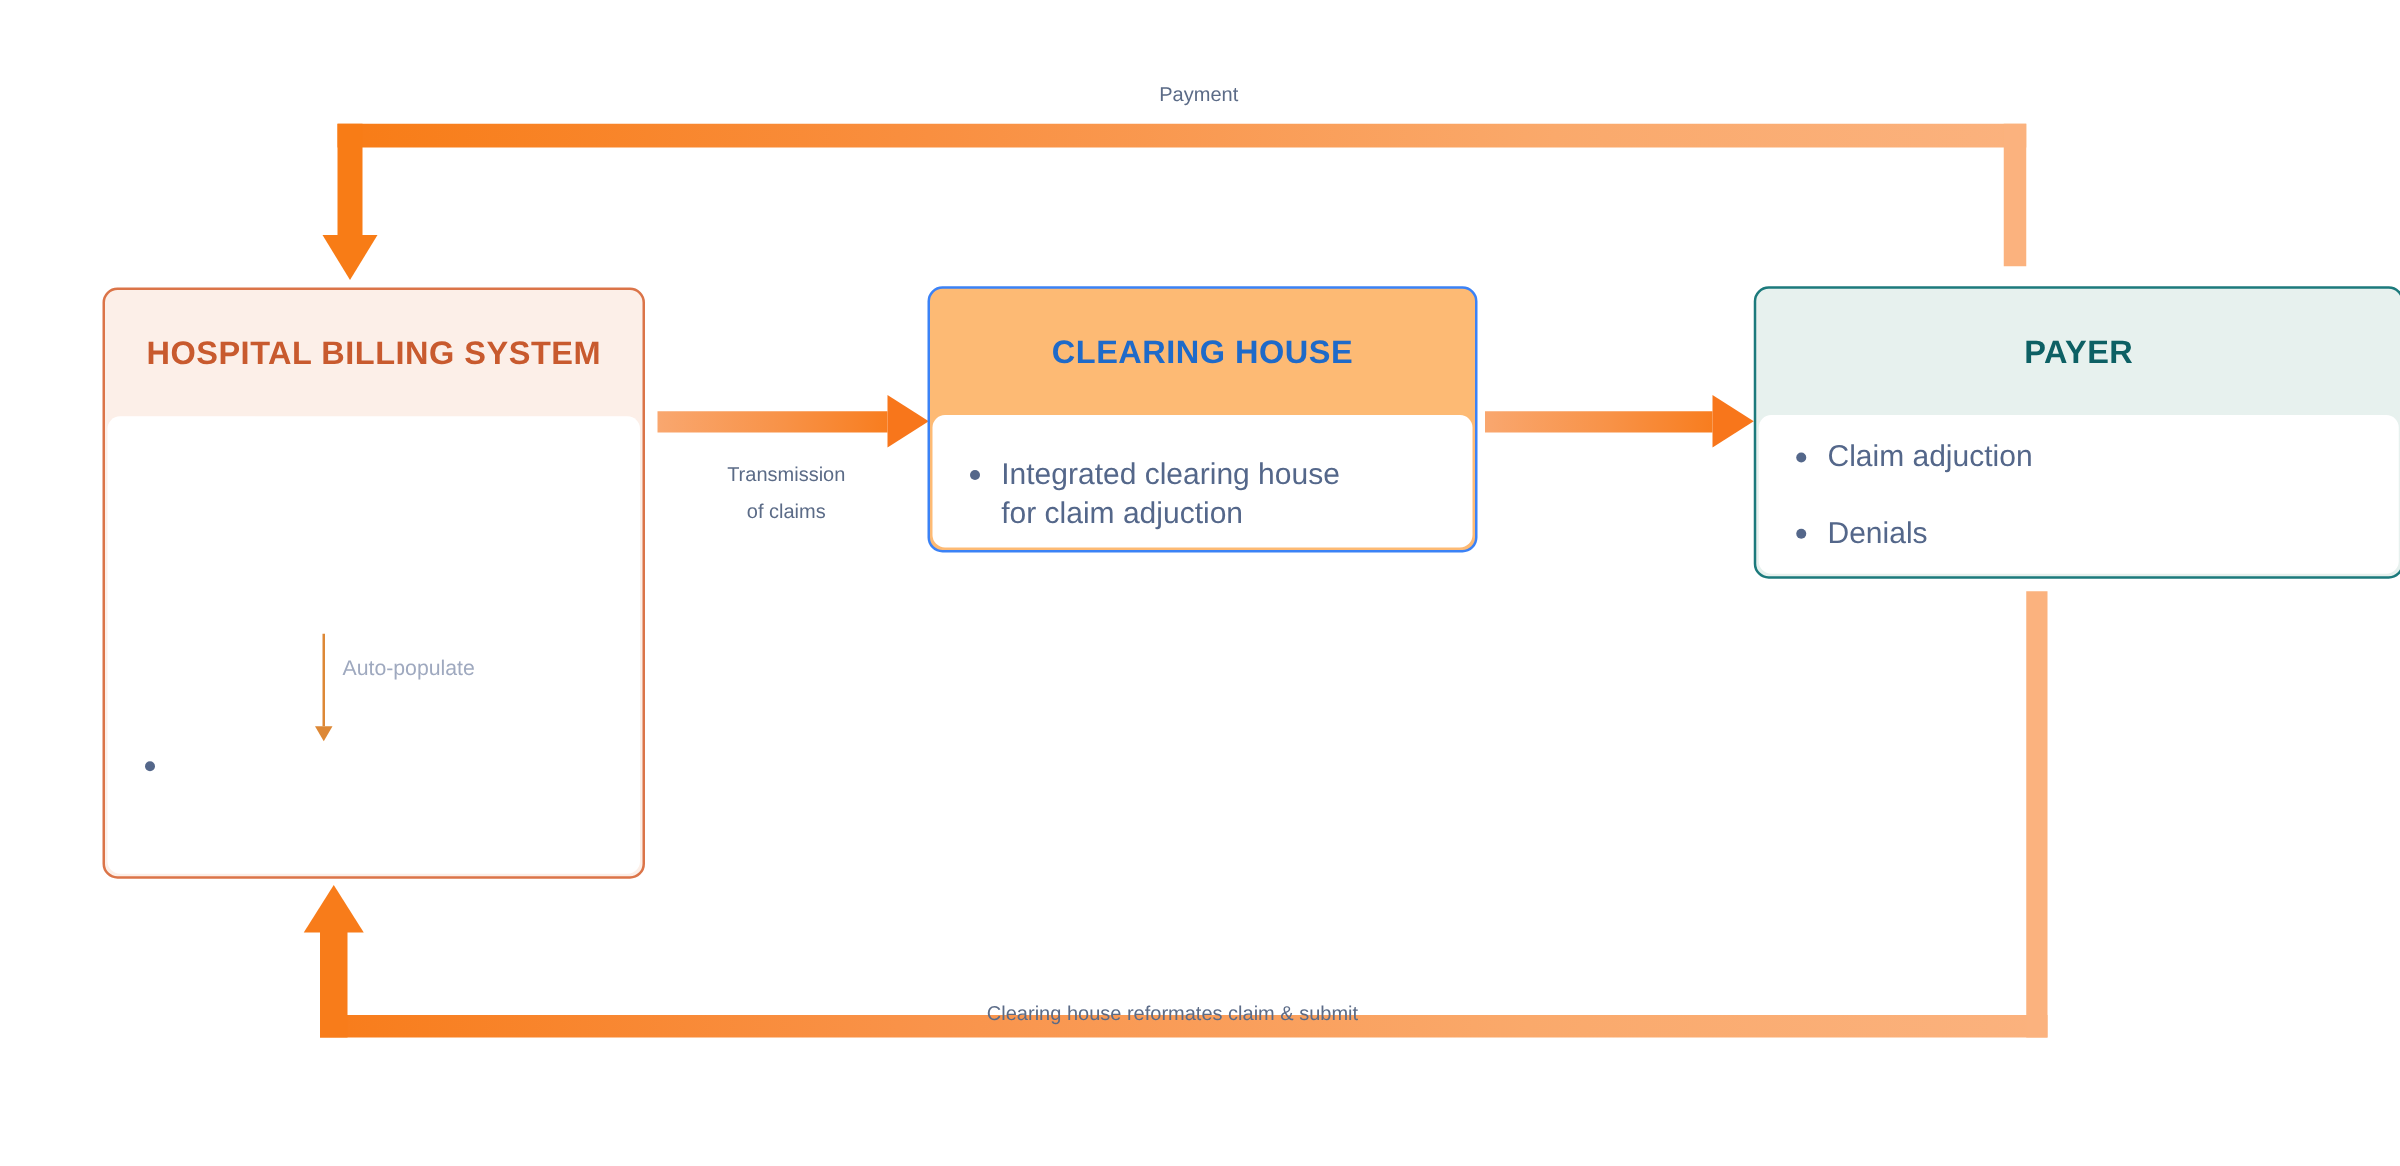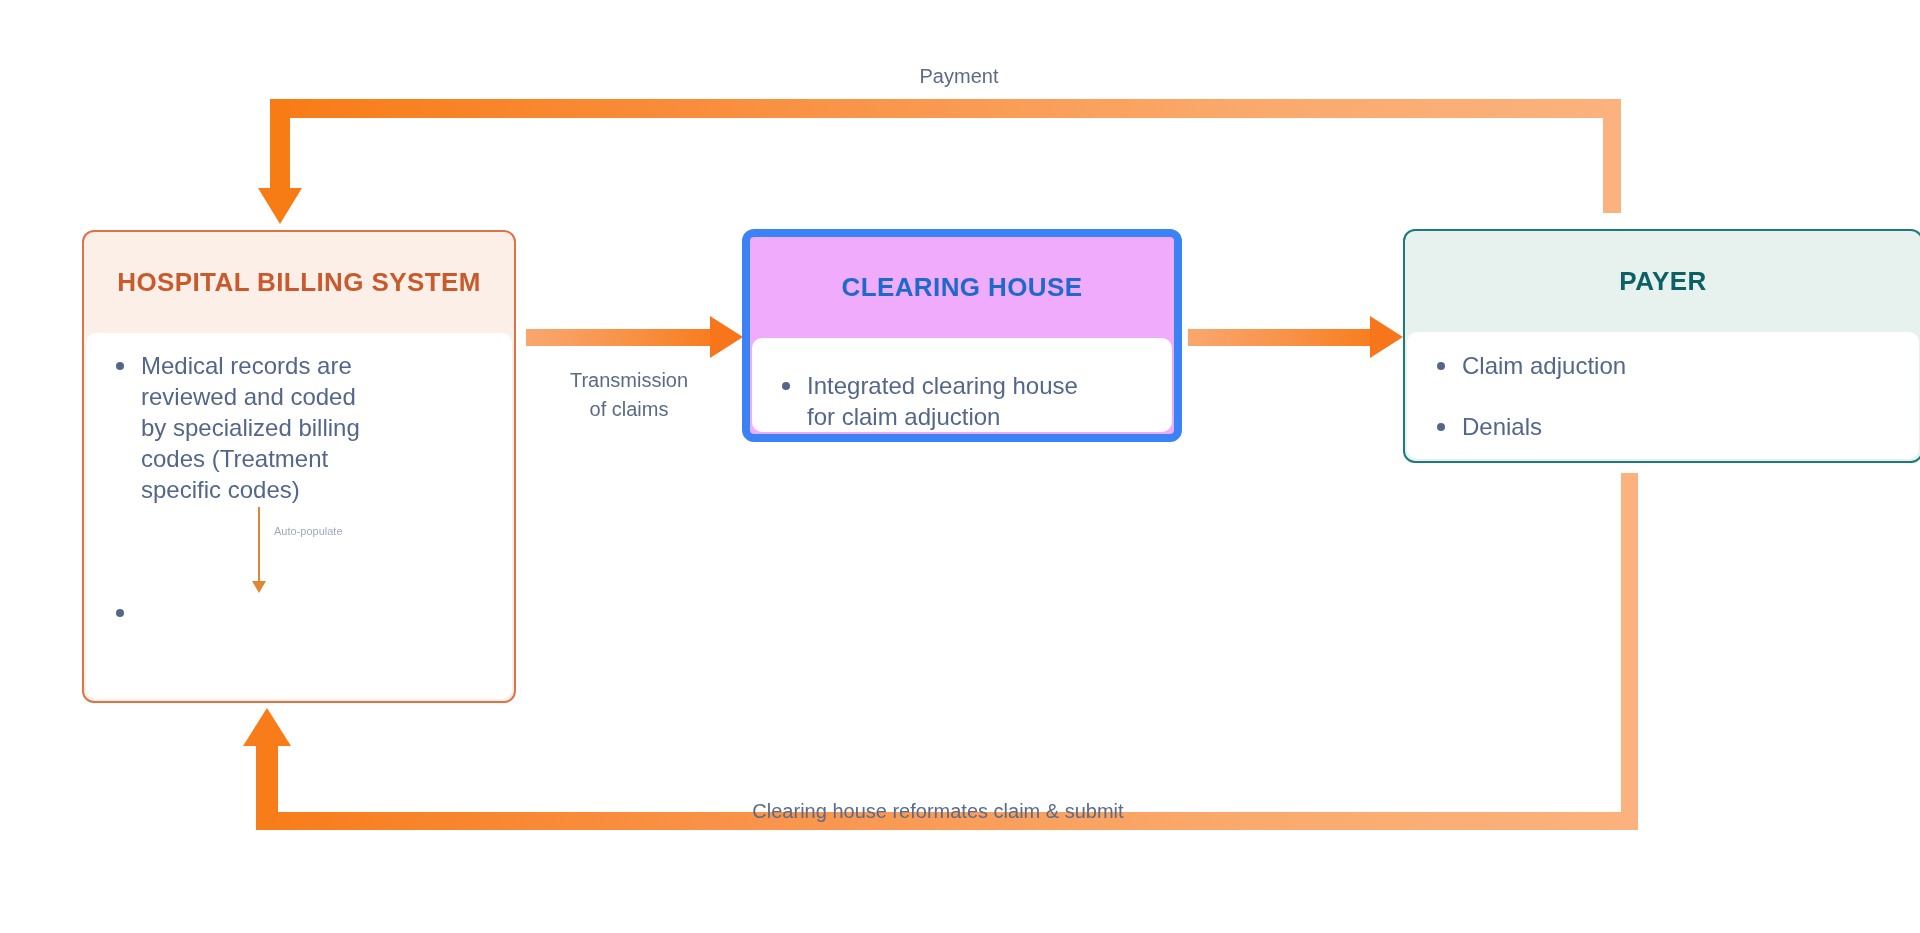--- a/index.html
+++ b/index.html
@@ -11,33 +11,33 @@
   .box{position:absolute;border-radius:12px;box-sizing:border-box;}
   .box-header{position:absolute;left:0;right:0;top:0;height:101px;display:flex;align-items:center;justify-content:center;}
   .box-title{font-size:26px;font-weight:bold;letter-spacing:.4px;white-space:nowrap;}
   .box-body{position:absolute;left:2px;right:2px;top:101px;bottom:2px;background:#ffffff;border-radius:10px;}
   .bullet{position:absolute;left:30px;right:12px;display:flex;align-items:flex-start;}
   .dot{flex:0 0 auto;width:8px;height:8px;border-radius:50%;background:#54678a;margin:12px 17px 0 0;}
   .bullet-text{font-size:24px;line-height:31px;color:#54678a;white-space:pre-line;}
 
   #hospital-box{left:82px;top:230px;width:434px;height:473px;border:2px solid #db7448;background:#fcefe8;}
   #hospital-title{color:#c85a2e;}
-  #clearing-box{left:742px;top:229px;width:440px;height:213px;border:8px solid #3b82f6;background:#f0abfc;}
+  #clearing-box{left:742px;top:229px;width:440px;height:213px;border:2px solid #3b82f6;background:#fdba74;}
   #clearing-title{color:#1e6ac9;}
   #payer-box{left:1403px;top:229px;width:520px;height:234px;border:2px solid #1c7a7c;background:#e7f1ee;}
   #payer-title{color:#0d6064;}
 
   
   .auto-line{position:absolute;left:172px;top:174px;width:2px;height:74px;background:#dd8836;}
   .auto-head{position:absolute;left:166px;top:248px;width:0;height:0;
     border-left:7px solid transparent;border-right:7px solid transparent;border-top:12px solid #dd8836;}
-  .auto-label{position:absolute;left:188px;top:192px;font-size:11px;color:#9fa9bf;white-space:nowrap;}
+  .auto-label{position:absolute;left:188px;top:192px;font-size:17px;color:#9fa9bf;white-space:nowrap;}
 
   
-  .flow-label{position:absolute;font-size:20px;line-height:29px;color:#5b6b87;text-align:center;white-space:pre-line;}
+  .flow-label{position:absolute;font-size:16px;line-height:29px;color:#5b6b87;text-align:center;white-space:pre-line;}
   #payment-label{left:759px;top:62px;width:400px;}
   #transmission-label{left:516px;top:366px;width:226px;}
   #bottom-label{left:638px;top:797px;width:600px;}
 
   
   .hbar{position:absolute;height:17px;}
   .bar-lr{background:linear-gradient(90deg,#f9a76f 0%,#f89247 55%,#f87d1f 100%);}
   .head-right{position:absolute;width:0;height:0;
     border-top:21px solid transparent;border-bottom:21px solid transparent;border-left:33px solid #f8761b;}
   #arrow1-bar{left:526px;top:329px;width:184px;}
@@ -92,28 +92,20 @@
   <div>
     <div class="hbar bar-lr" id="arrow2-bar"></div>
     <div class="head-right" id="arrow2-head"></div>
   </div>
 
   <div class="box" id="hospital-box">
     <div class="box-header">
       <div class="box-title" id="hospital-title">HOSPITAL BILLING SYSTEM</div>
     </div>
     <div class="box-body">
-      <div class="bullet" style="top:17px">
-        <span class="dot"></span>
-        <span class="bullet-text">Medical records are
-reviewed and coded
-by specialized billing
-codes (Treatment
-specific codes)</span>
-      </div>
       <div>
         <div class="auto-line"></div>
         <div class="auto-head"></div>
       </div>
       <div class="auto-label">Auto-populate</div>
       <div class="bullet" style="top:264px">
         <span class="dot"></span>
       </div>
     </div>
   </div>

